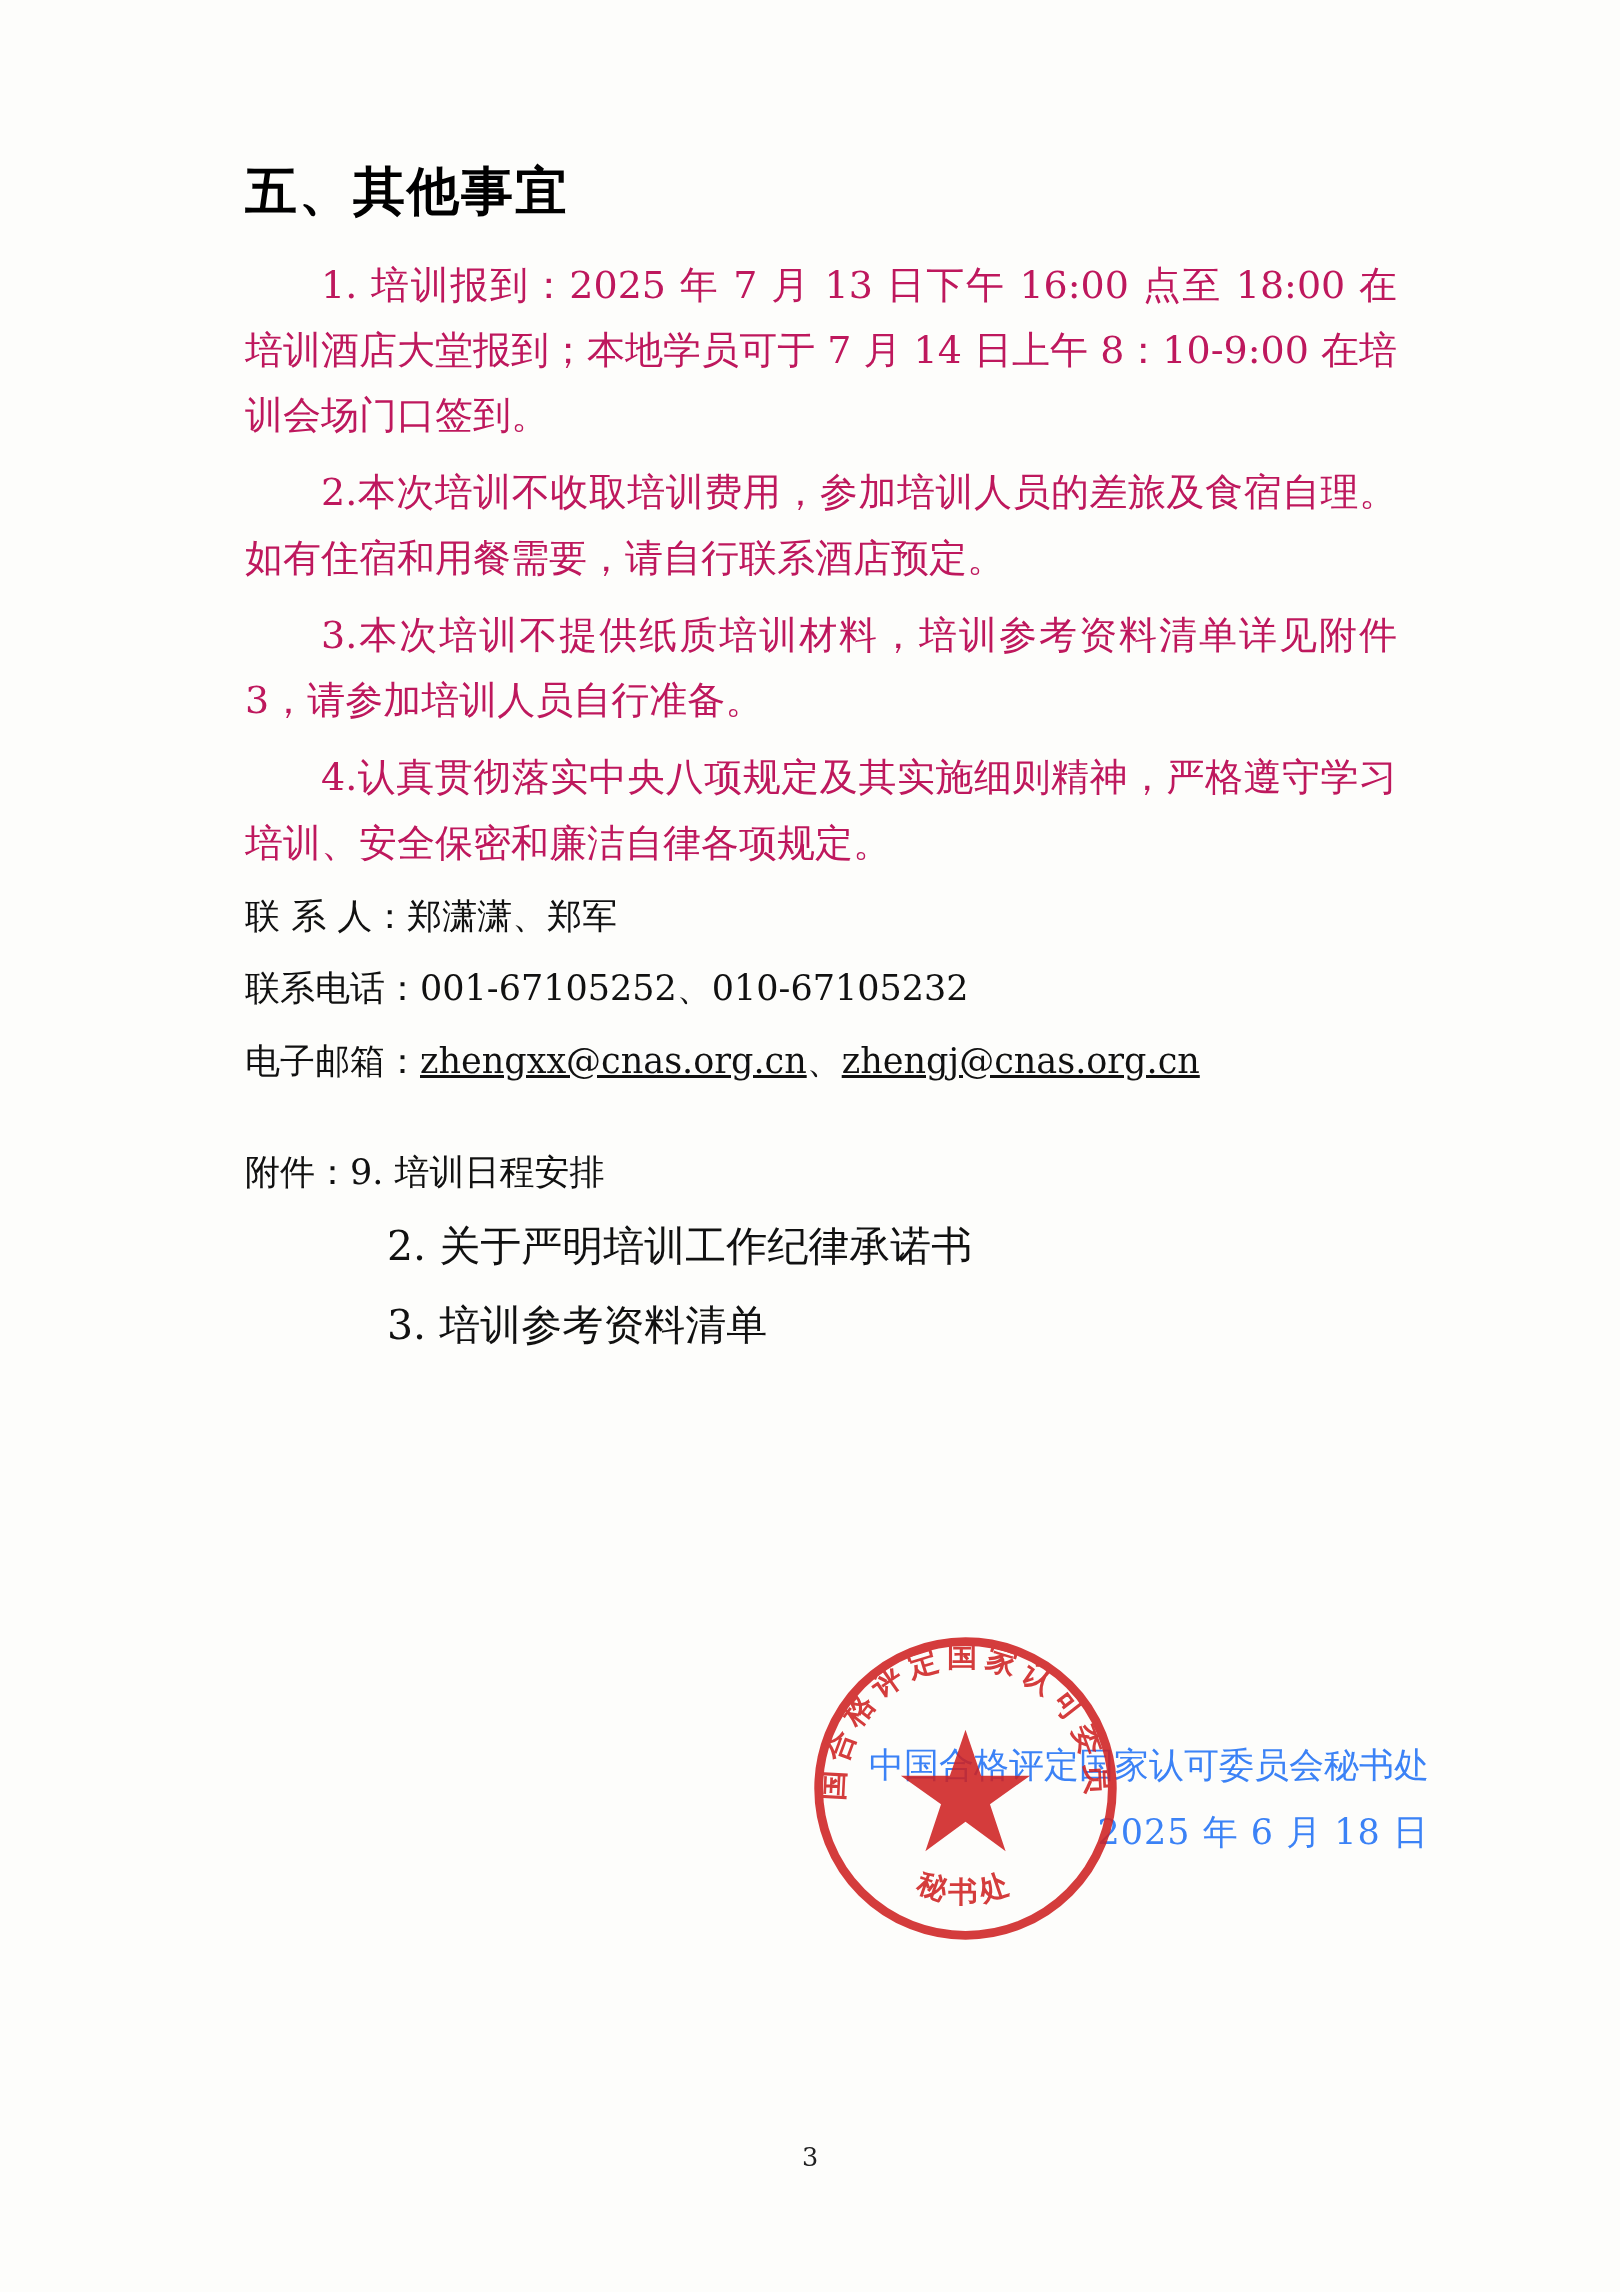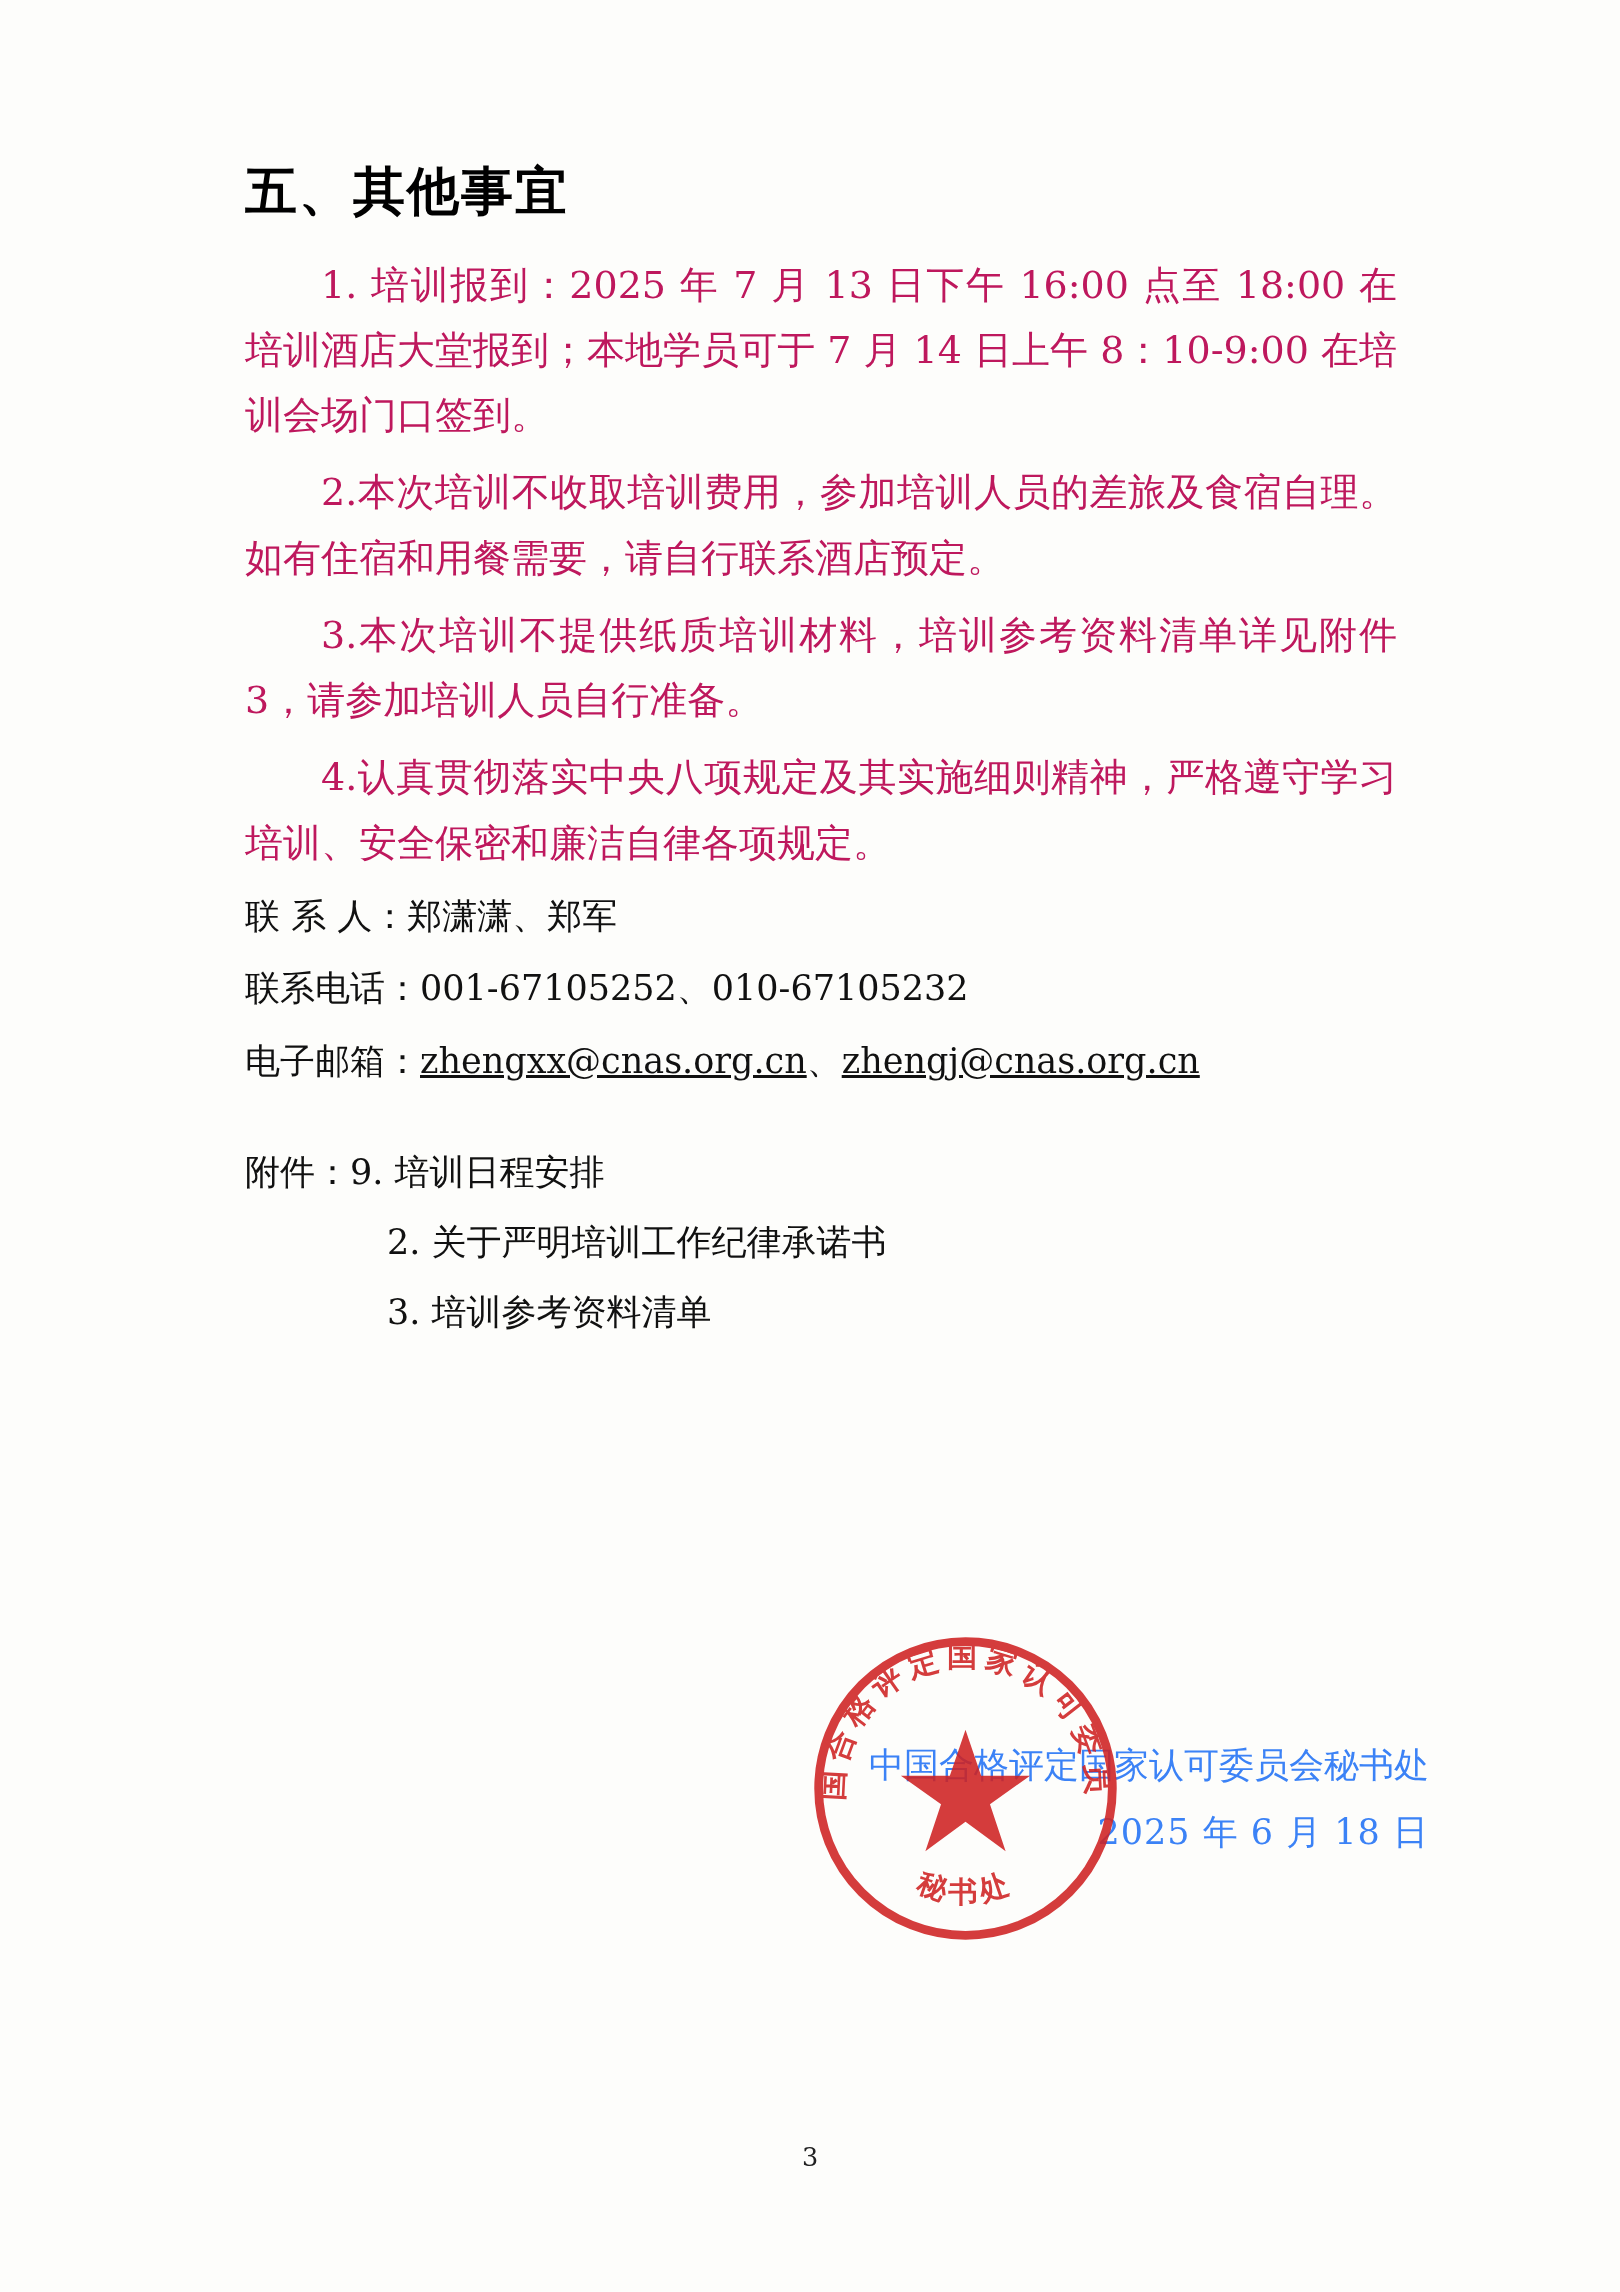--- a/index.html
+++ b/index.html
@@ -80,21 +80,21 @@
     margin-top: 55px;
   }
 
   .attachment-first {
     font-size: 35px;
     line-height: 1.6;
     margin: 0 0 13.7px 0;
   }
 
   .attachment-item {
-    font-size: 35px;
+    font-size: 41px;
     line-height: 1.6;
     margin: 0 0 13.7px 0;
     padding-left: 142px;
   }
 
   .signature {
     position: absolute;
     right: 191px;
     top: 1735px;
     text-align: right;

